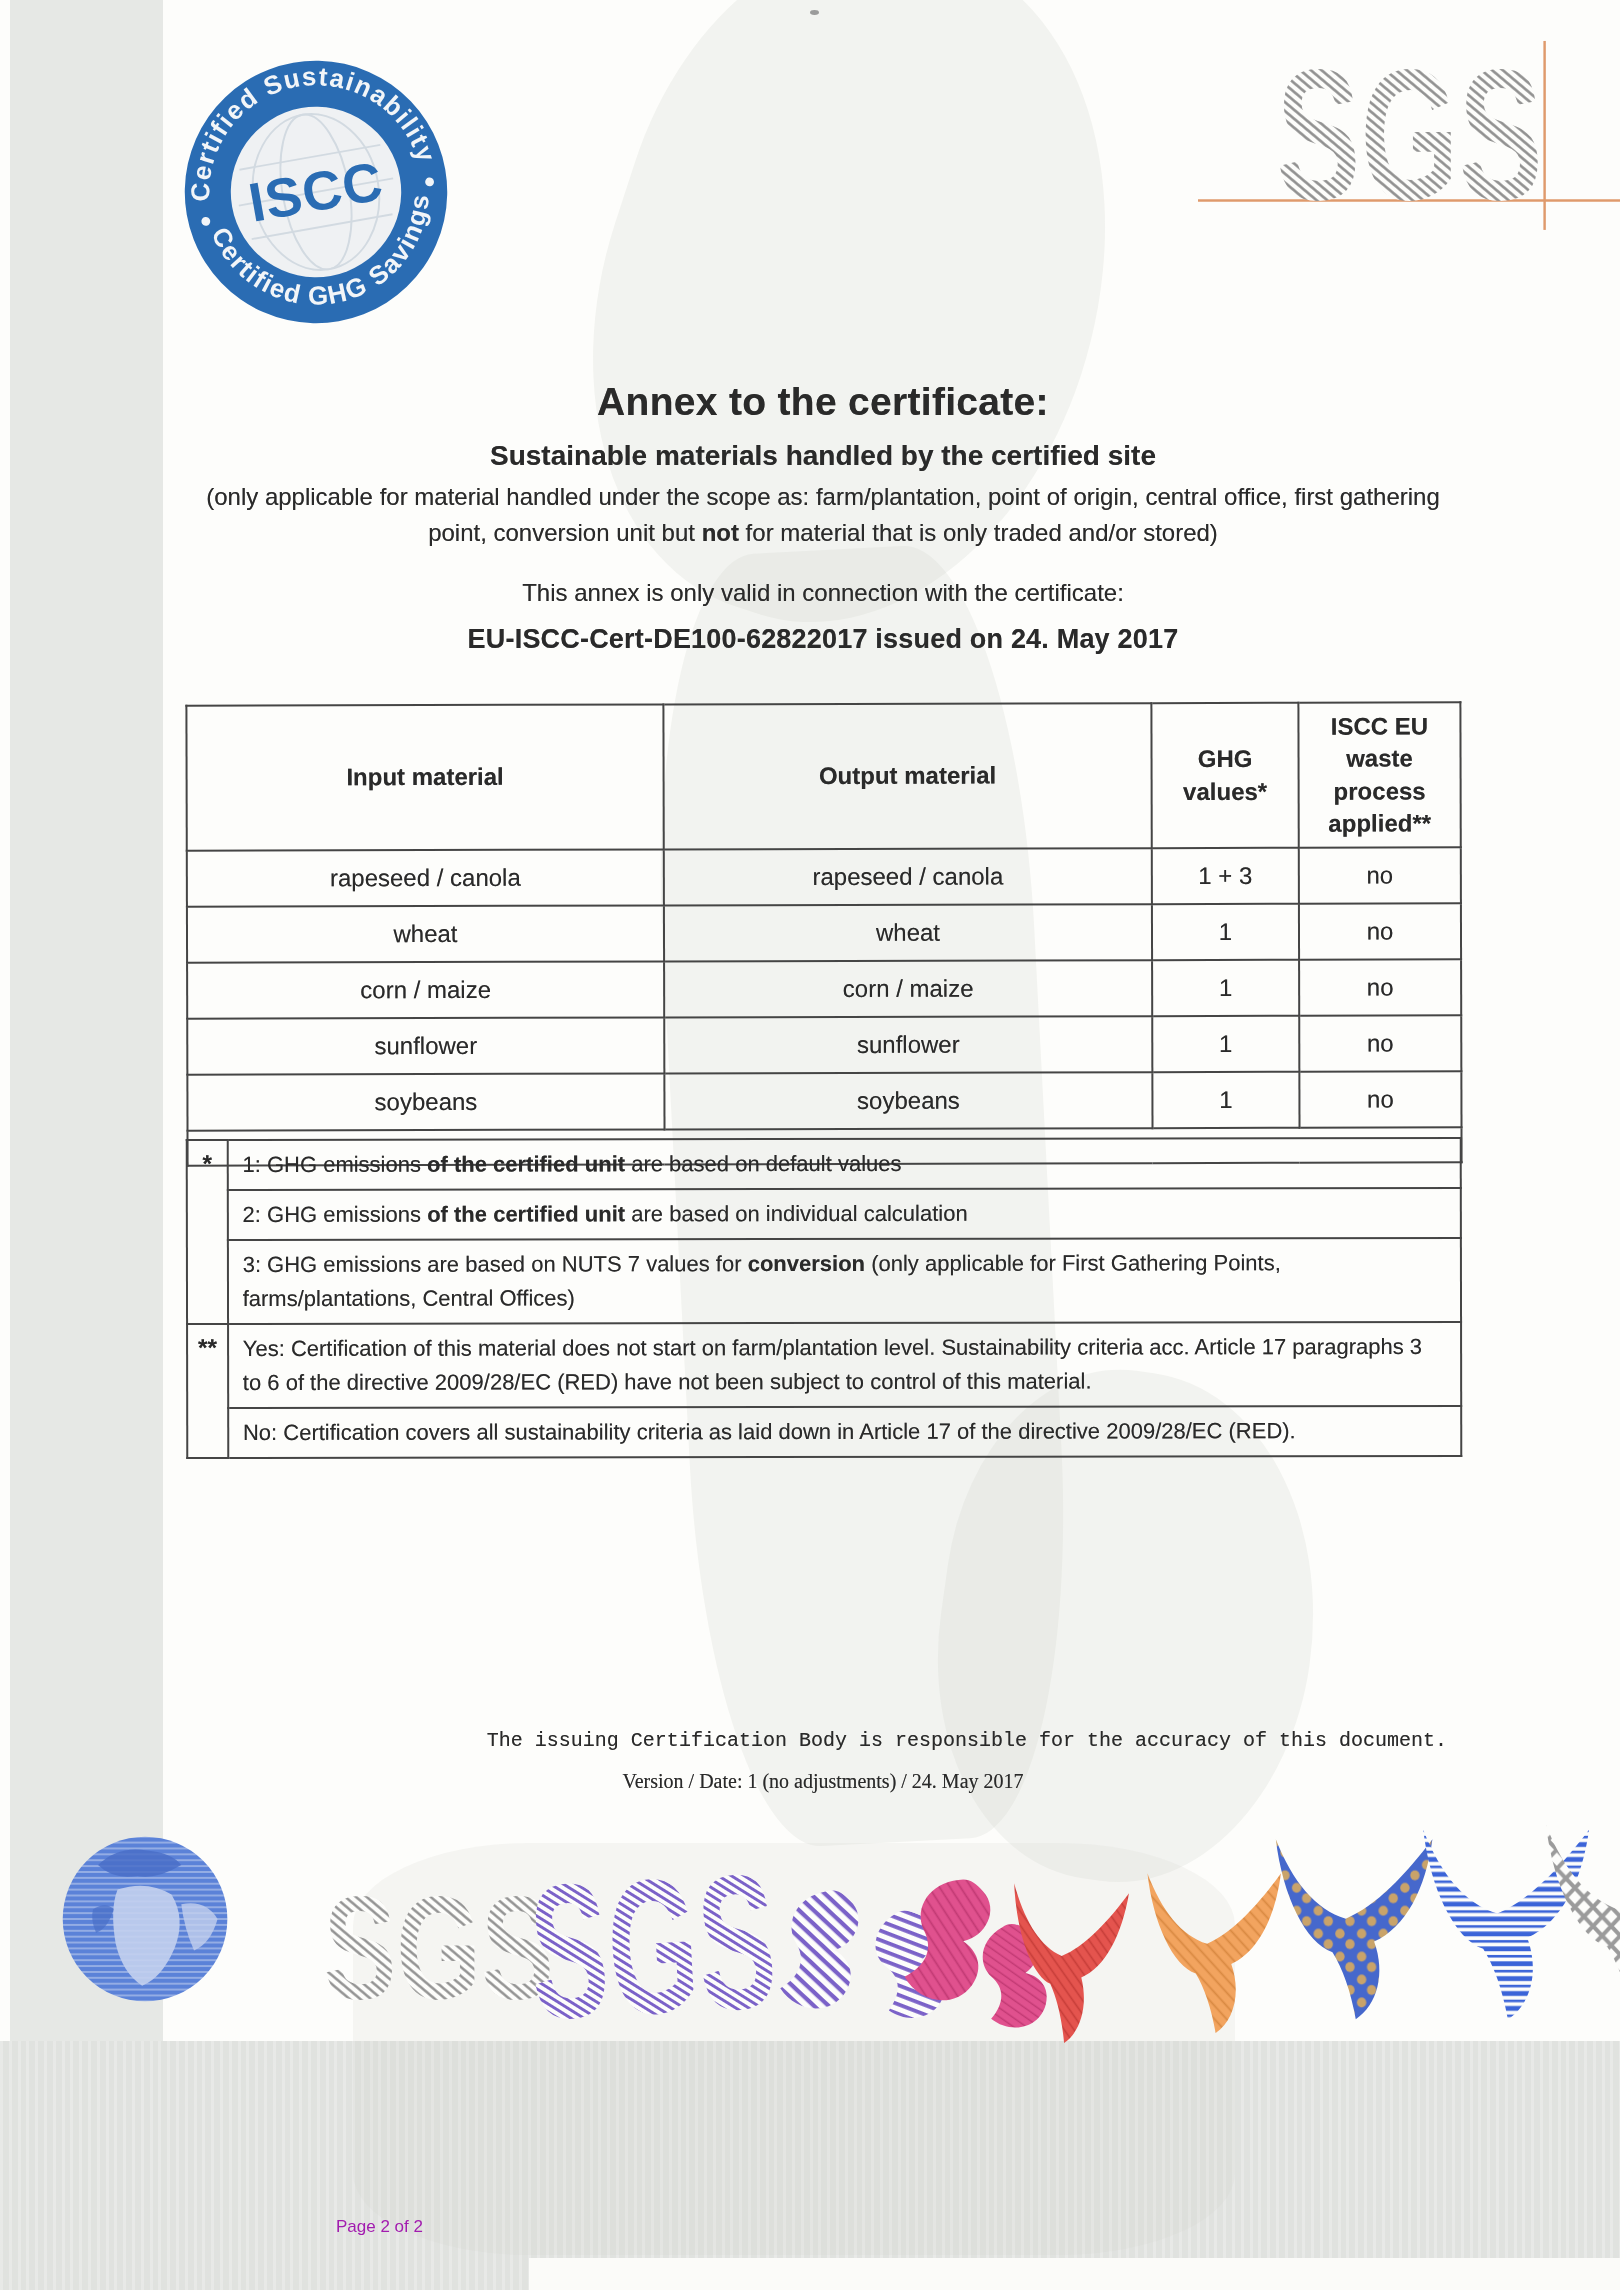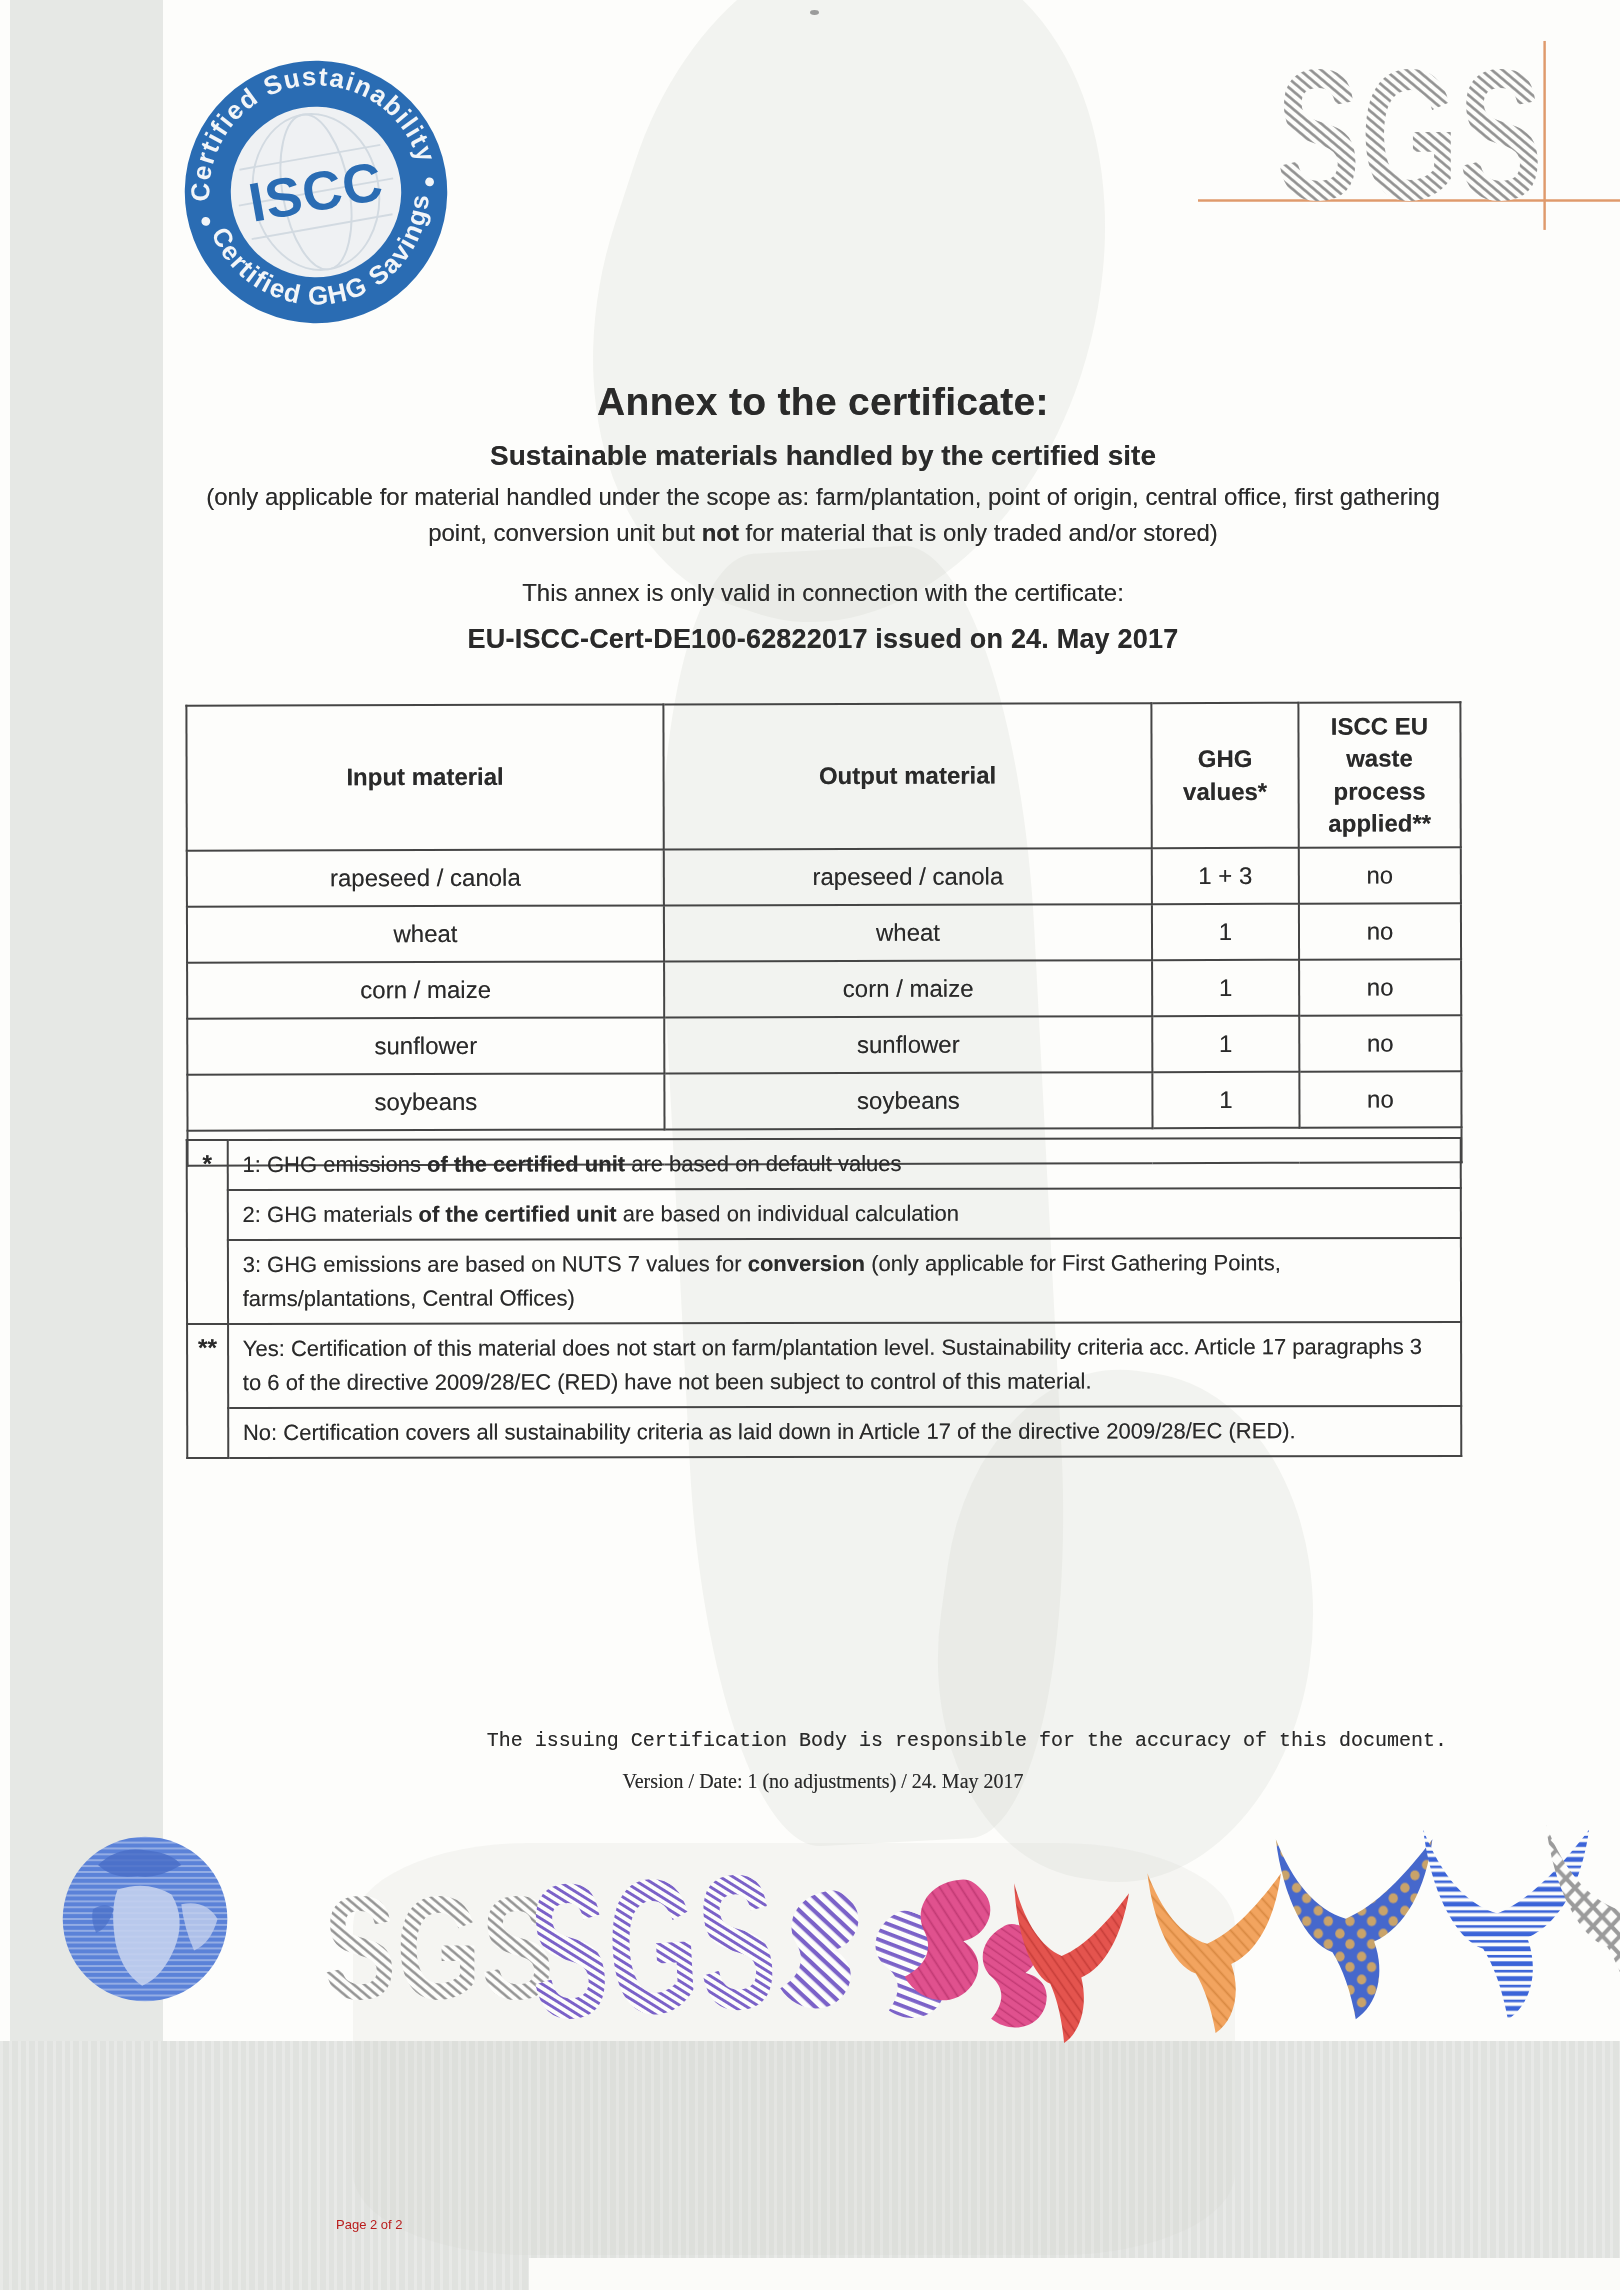--- a/index.html
+++ b/index.html
@@ -50,21 +50,21 @@
     font-size:24.5px;padding:3.9px 2px;}
   .fn-r1,.fn-r2{height:33px;}
   .fn-r3,.fn-r4{height:73px;}
   .fn-r5{height:31px;}
 
   
   .resp-line{left:173px;top:1729px;width:1274px;text-align:right;font-size:20px;
     text-shadow:0 0 0.4px rgba(40,40,40,.5);font-family:Liberation Mono, monospace;}
   .version-line{left:186px;top:1770px;width:1274px;text-align:center;font-size:20px;
     text-shadow:0 0 0.4px rgba(40,40,40,.5);font-family:Liberation Serif, serif;}
-  .page-label{left:336px;top:2217px;font-size:13px;color:#b91c1c;z-index:3;}
+  .page-label{left:336px;top:2217px;font-size:17px;color:#a21caf;z-index:3;}
 
   svg{display:block;}
   .iscc-wrap{left:174px;top:47px;width:284px;height:289px;z-index:2;}
   .sgs-top-wrap{left:1198px;top:27.4px;width:422px;height:211px;z-index:2;}
   .bottom-art{left:0;top:1811px;width:1620px;height:316px;z-index:2;}
 </style>
 </head>
 <body>
 
 <div id="canvas">
@@ -183,21 +183,21 @@
     <colgroup>
         <col style="width:41px">
         <col style="width:1233px">
       </colgroup>
     <tbody>
         <tr class="fn-r1">
       <td class="marker" rowspan="3">*</td>
       <td><span>1: GHG emissions </span><b class="inline">of the certified unit</b><span> are based on default values</span></td>
     </tr>
     <tr class="fn-r2">
-      <td><span>2: GHG materials </span><b class="inline">of the certified unit</b><span> are based on individual calculation</span></td>
+      <td><span>2: GHG emissions </span><b class="inline">of the certified unit</b><span> are based on individual calculation</span></td>
     </tr>
     <tr class="fn-r3">
       <td><span>3: GHG emissions are based on NUTS 7 values for </span><b class="inline">conversion</b><span> (only applicable for First Gathering Points, farms/plantations, Central Offices)</span></td>
     </tr>
     <tr class="fn-r4">
       <td class="marker" rowspan="2">**</td>
       <td>Yes: Certification of this material does not start on farm/plantation level. Sustainability criteria acc. Article 17 paragraphs 3 to 6 of the directive 2009/28/EC (RED) have not been subject to control of this material.</td>
     </tr>
     <tr class="fn-r5">
       <td>No:  Certification covers all sustainability criteria as laid down in Article 17 of the directive 2009/28/EC (RED).</td>

